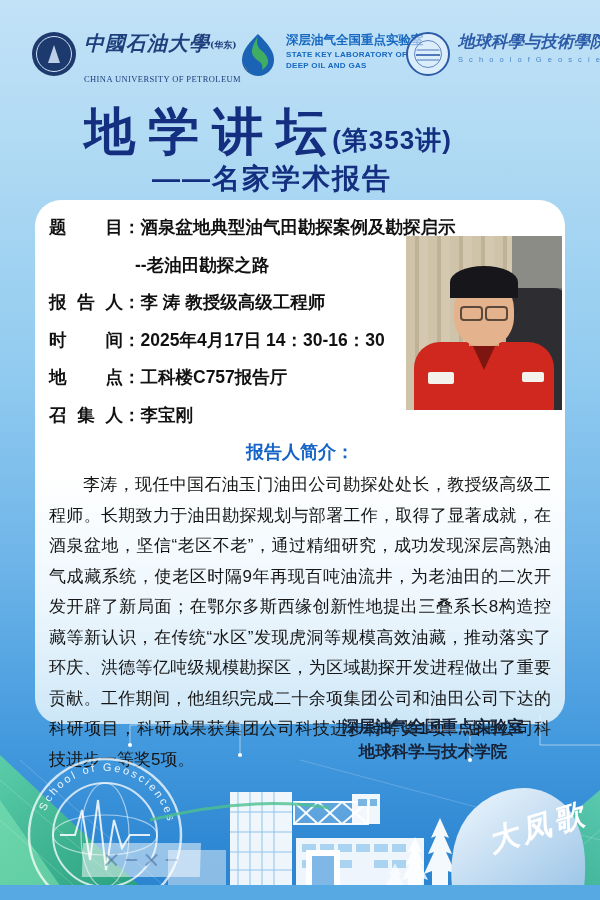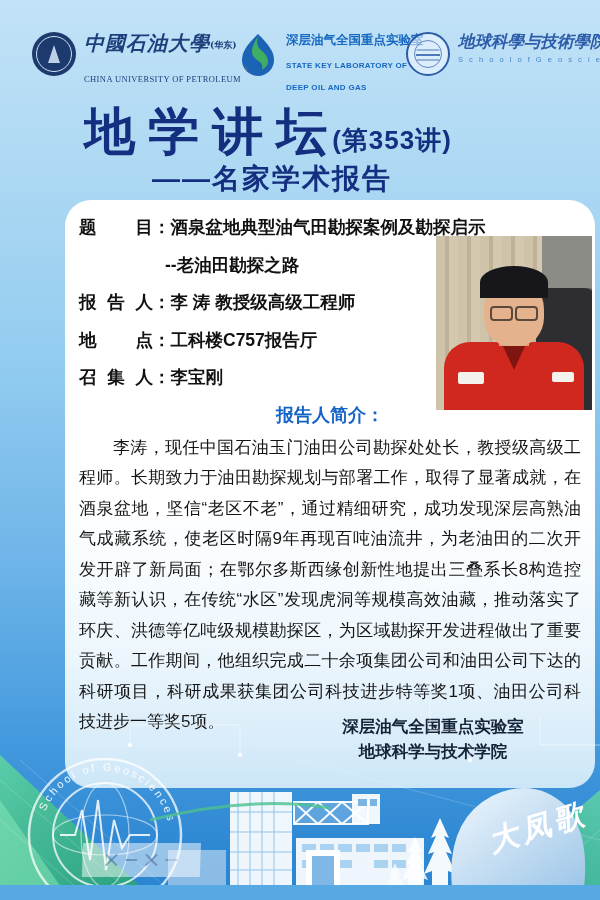--- a/index.html
+++ b/index.html
@@ -18,37 +18,37 @@
   .seal-univ{ width:44px; height:44px; border-radius:50%; background:#1d3a6e; position:relative; flex:0 0 auto; }
   .seal-univ::before{ content:""; position:absolute; inset:4px; border-radius:50%; border:1.5px solid #cfe0f5; }
   .seal-univ::after{ content:""; position:absolute; left:16px; top:13px; width:12px; height:18px;
      background:linear-gradient(#cfe0f5,#cfe0f5); clip-path:polygon(50% 0,100% 100%,0 100%); opacity:.9; }
   .univ-cn{ font-family:"DejaVu Serif","Liberation Serif",serif; font-weight:700; font-style:italic;
      font-size:20px; color:#1d3f7c; letter-spacing:1px; line-height:22px; white-space:nowrap;}
   .univ-suffix{ font-size:9px; font-style:normal; letter-spacing:0; vertical-align:2px;}
   .univ-en{ font-family:"Liberation Serif","DejaVu Serif",serif; font-size:8.5px; color:#1d3f7c; letter-spacing:.4px; margin-top:18px; white-space:nowrap;}
   .drop-icon{ width:40px; height:46px; flex:0 0 auto; }
   .lab-cn{ font-size:12.5px; font-weight:700; color:#1768c0; white-space:nowrap; }
-  .lab-en{ font-size:8px; font-weight:700; color:#1768c0; letter-spacing:.3px; margin-top:12px; line-height:10px; white-space:nowrap;}
+  .lab-en{ font-size:8px; font-weight:700; color:#1768c0; letter-spacing:.3px; margin-top:1px; line-height:10px; white-space:nowrap;}
   .seal-geo{ width:44px; height:44px; border-radius:50%; background:rgba(245,250,255,.55); border:2px solid #2c5ba8; position:relative; flex:0 0 auto;}
   .seal-geo::before{ content:""; position:absolute; inset:6px; border-radius:50%; border:1px solid #2c5ba8; opacity:.7;}
   .seal-geo::after{ content:""; position:absolute; left:8px; right:8px; top:20px; height:2px; background:#2c5ba8; opacity:.8;
      box-shadow:0 -5px 0 -0.5px #2c5ba8, 0 5px 0 -0.5px #2c5ba8;}
   .geo-cn{ font-family:"DejaVu Serif","Liberation Serif",serif; font-weight:700; font-style:italic; font-size:16.5px; color:#2c5ba8; white-space:nowrap; line-height:20px;}
   .geo-en{ font-size:7.5px; color:#4a86c8; letter-spacing:2px; margin-top:3px; white-space:nowrap;}
   
   .title-row{ position:absolute; top:98px; left:0; width:536px; text-align:center; color:#142f80; white-space:nowrap;}
   .title-main{ font-size:51px; font-weight:900; letter-spacing:13px; }
   .title-issue{ font-size:26px; font-weight:900; letter-spacing:1px; margin-left:-8px;}
   .subtitle{ position:absolute; top:160px; left:0; width:544px; text-align:center;
      font-size:28px; font-weight:900; color:#142f80; letter-spacing:2px;}
   
-  .box{ position:absolute; left:35px; top:200px; width:530px; height:588px; border-radius:26px;
+  .box{ position:absolute; left:35px; top:200px; width:530px; height:524px; border-radius:26px;
      background:linear-gradient(180deg,#ffffff 0%,#ffffff 52%,#eef7fd 76%,#d6ebf9 94%,#cbe6f7 100%);
-     padding:15px 14px 0 14px;margin-left:30px; }
+     padding:15px 14px 0 14px; }
   .info-row{ font-size:17.5px; font-weight:700; color:#111; line-height:24px; margin-bottom:13.5px; white-space:nowrap;}
   .info-label{ display:inline-block; width:74px; text-align:justify; text-align-last:justify; }
   .info-colon{ display:inline-block; }
   .info-line2{ display:block; margin-left:86px; margin-top:13.5px; white-space:nowrap;}
   .bio-heading{ font-size:18px; font-weight:700; color:#1563c6; margin:10px 0 6px 0;text-align:center;}
   .bio{ font-size:17px; font-weight:400; color:#151515; line-height:30.5px; text-align:justify; text-indent:2em;}
   
   .photo{ position:absolute; left:371px; top:36px; width:156px; height:174px; overflow:hidden; background:#c9bda2;}
   .ph-curtain{ position:absolute; inset:0; width:68%; background:repeating-linear-gradient(90deg,#cfc3a9 0 9px,#bfb296 9px 13px,#d4c9b0 13px 22px);}
   .ph-wall{ position:absolute; right:0; top:0; width:32%; height:100%; background:linear-gradient(180deg,#8b8c86 0 30%,#6f7069 30% 100%);}
@@ -116,20 +116,23 @@
 
     <div class="info-row">
       <span class="info-label">题目</span><span class="info-colon">：</span><span>酒泉盆地典型油气田勘探案例及勘探启示</span>
       <span class="info-line2">--老油田勘探之路</span>
     </div>
 
     <div class="info-row">
       <span class="info-label">报告人</span><span class="info-colon">：</span><span>李 涛  教授级高级工程师</span>
     </div>
 
+    <div class="info-row">
+      <span class="info-label">时间</span><span class="info-colon">：</span><span>2025年4月17日 14：30-16：30</span>
+    </div>
 
     <div class="info-row">
       <span class="info-label">地点</span><span class="info-colon">：</span><span>工科楼C757报告厅</span>
     </div>
 
     <div class="info-row">
       <span class="info-label">召集人</span><span class="info-colon">：</span><span>李宝刚</span>
     </div>
 
     <div class="photo">

